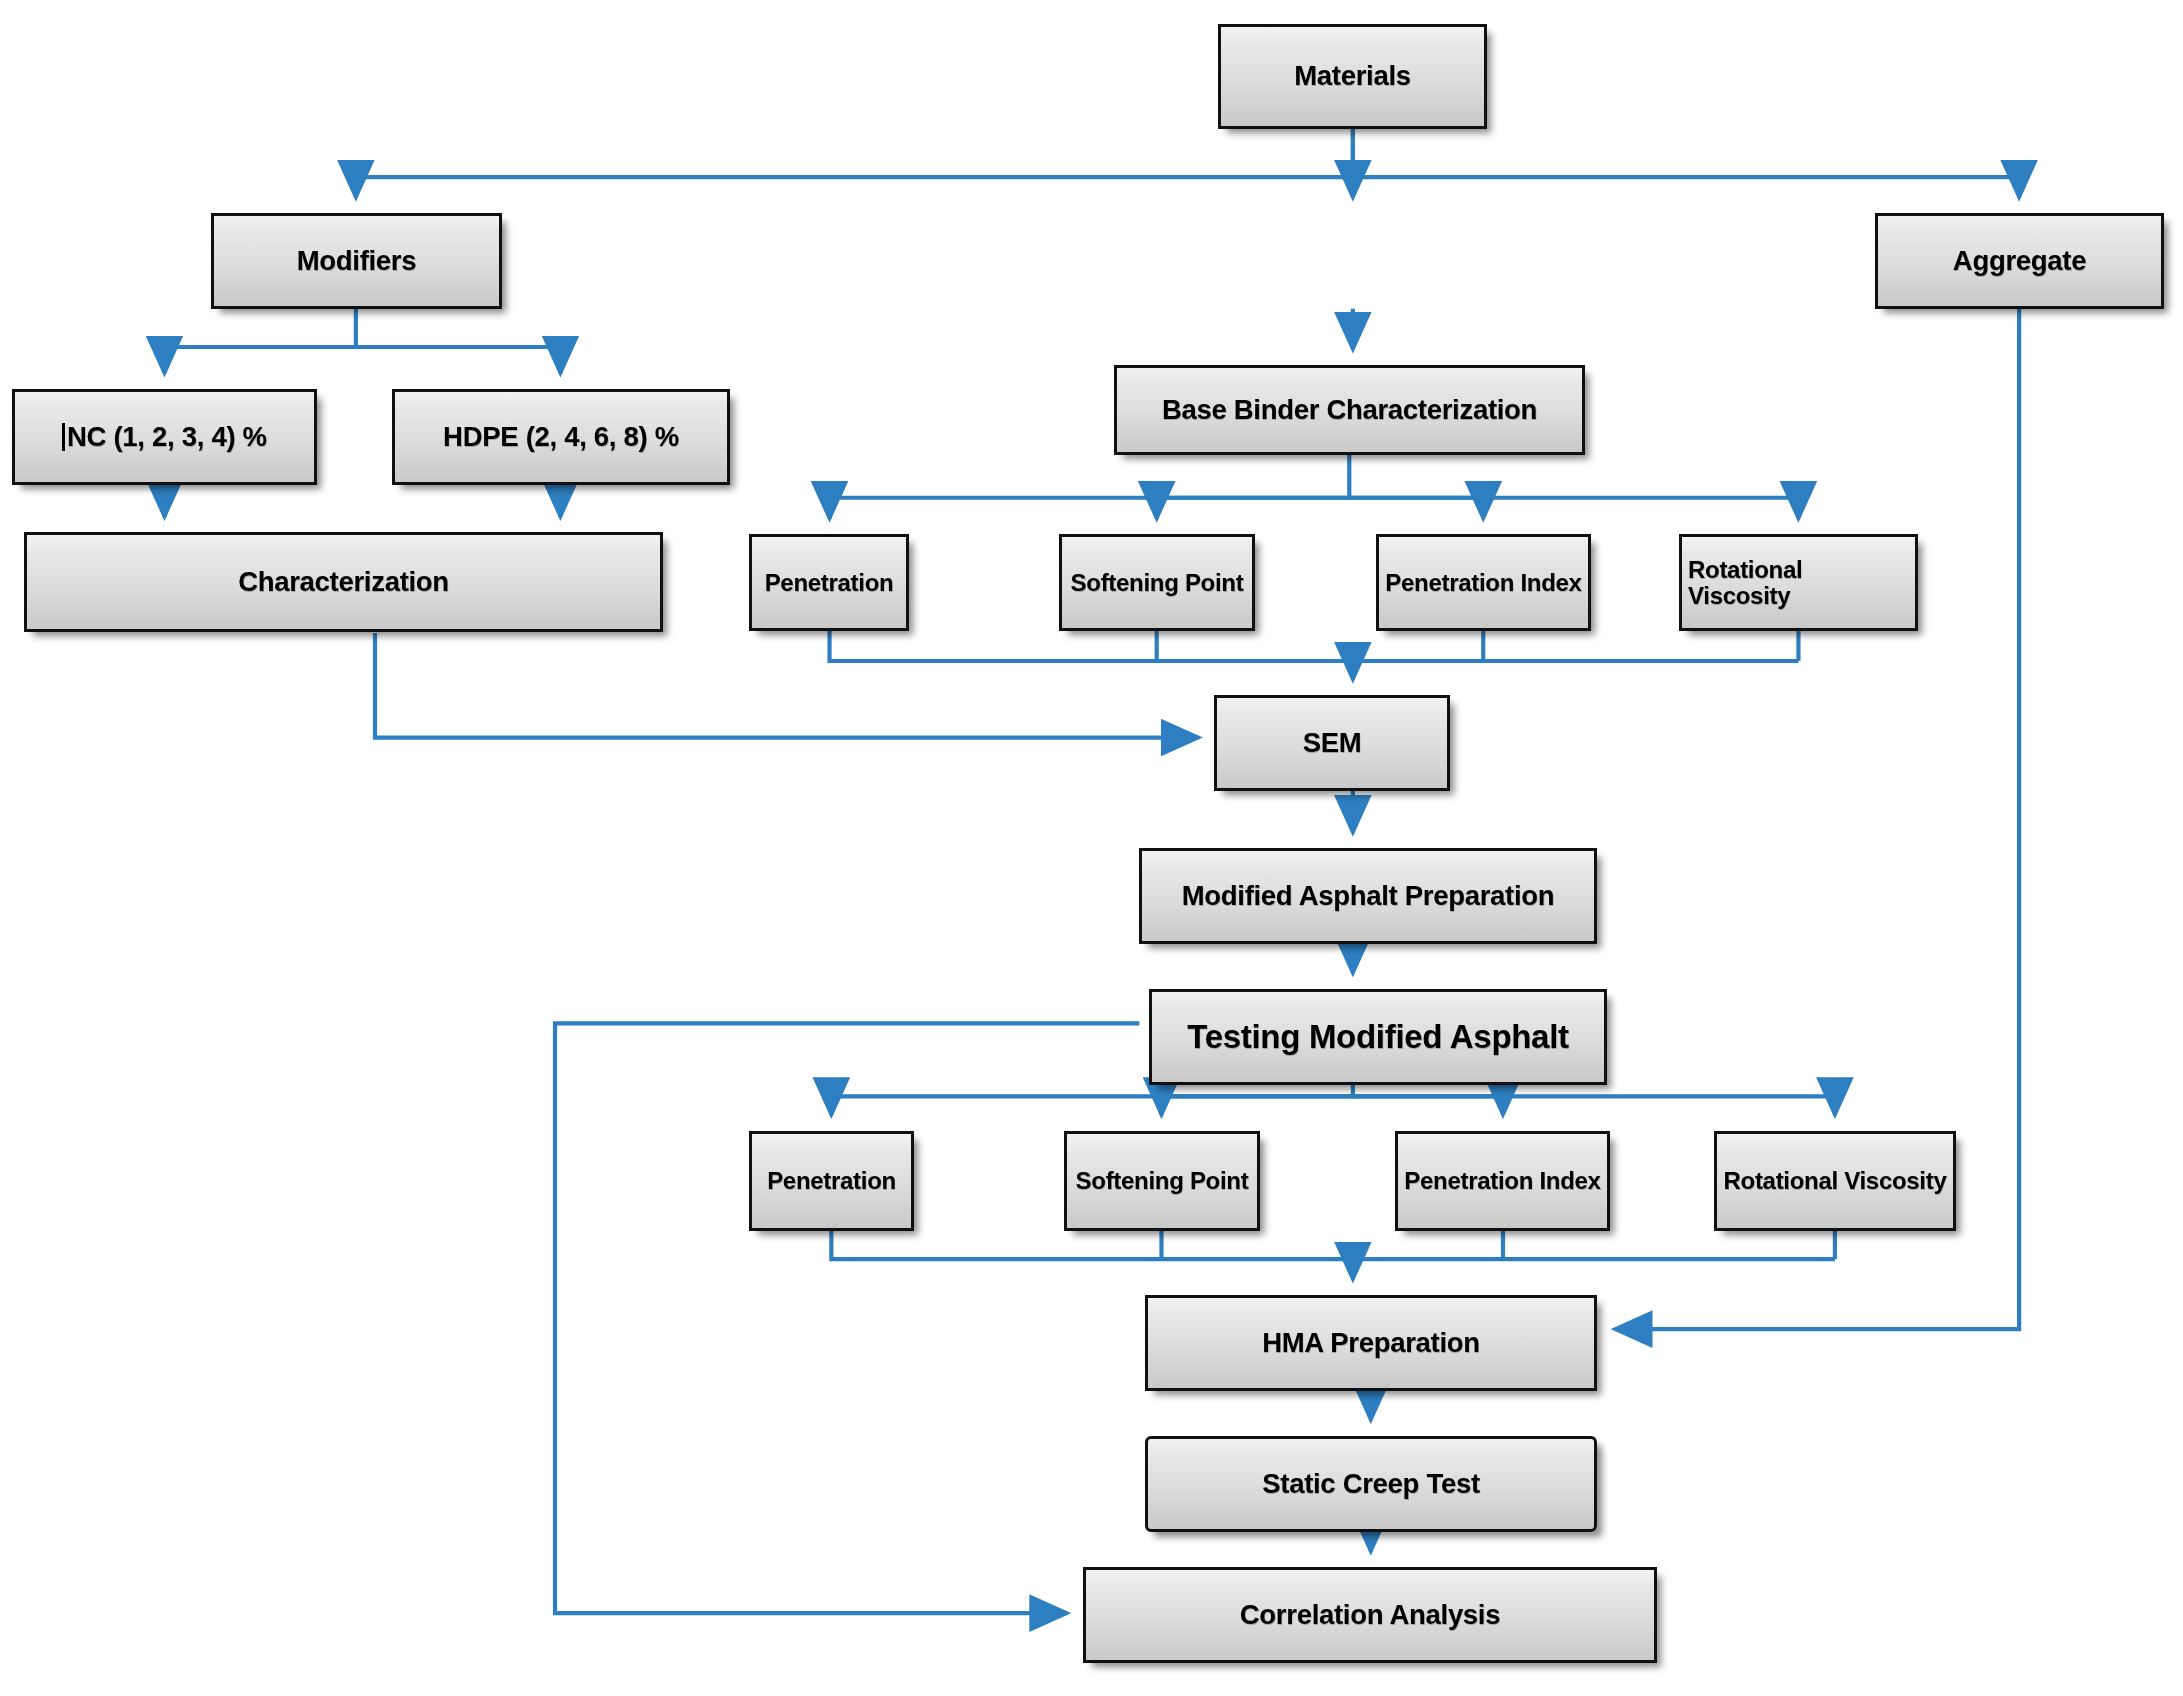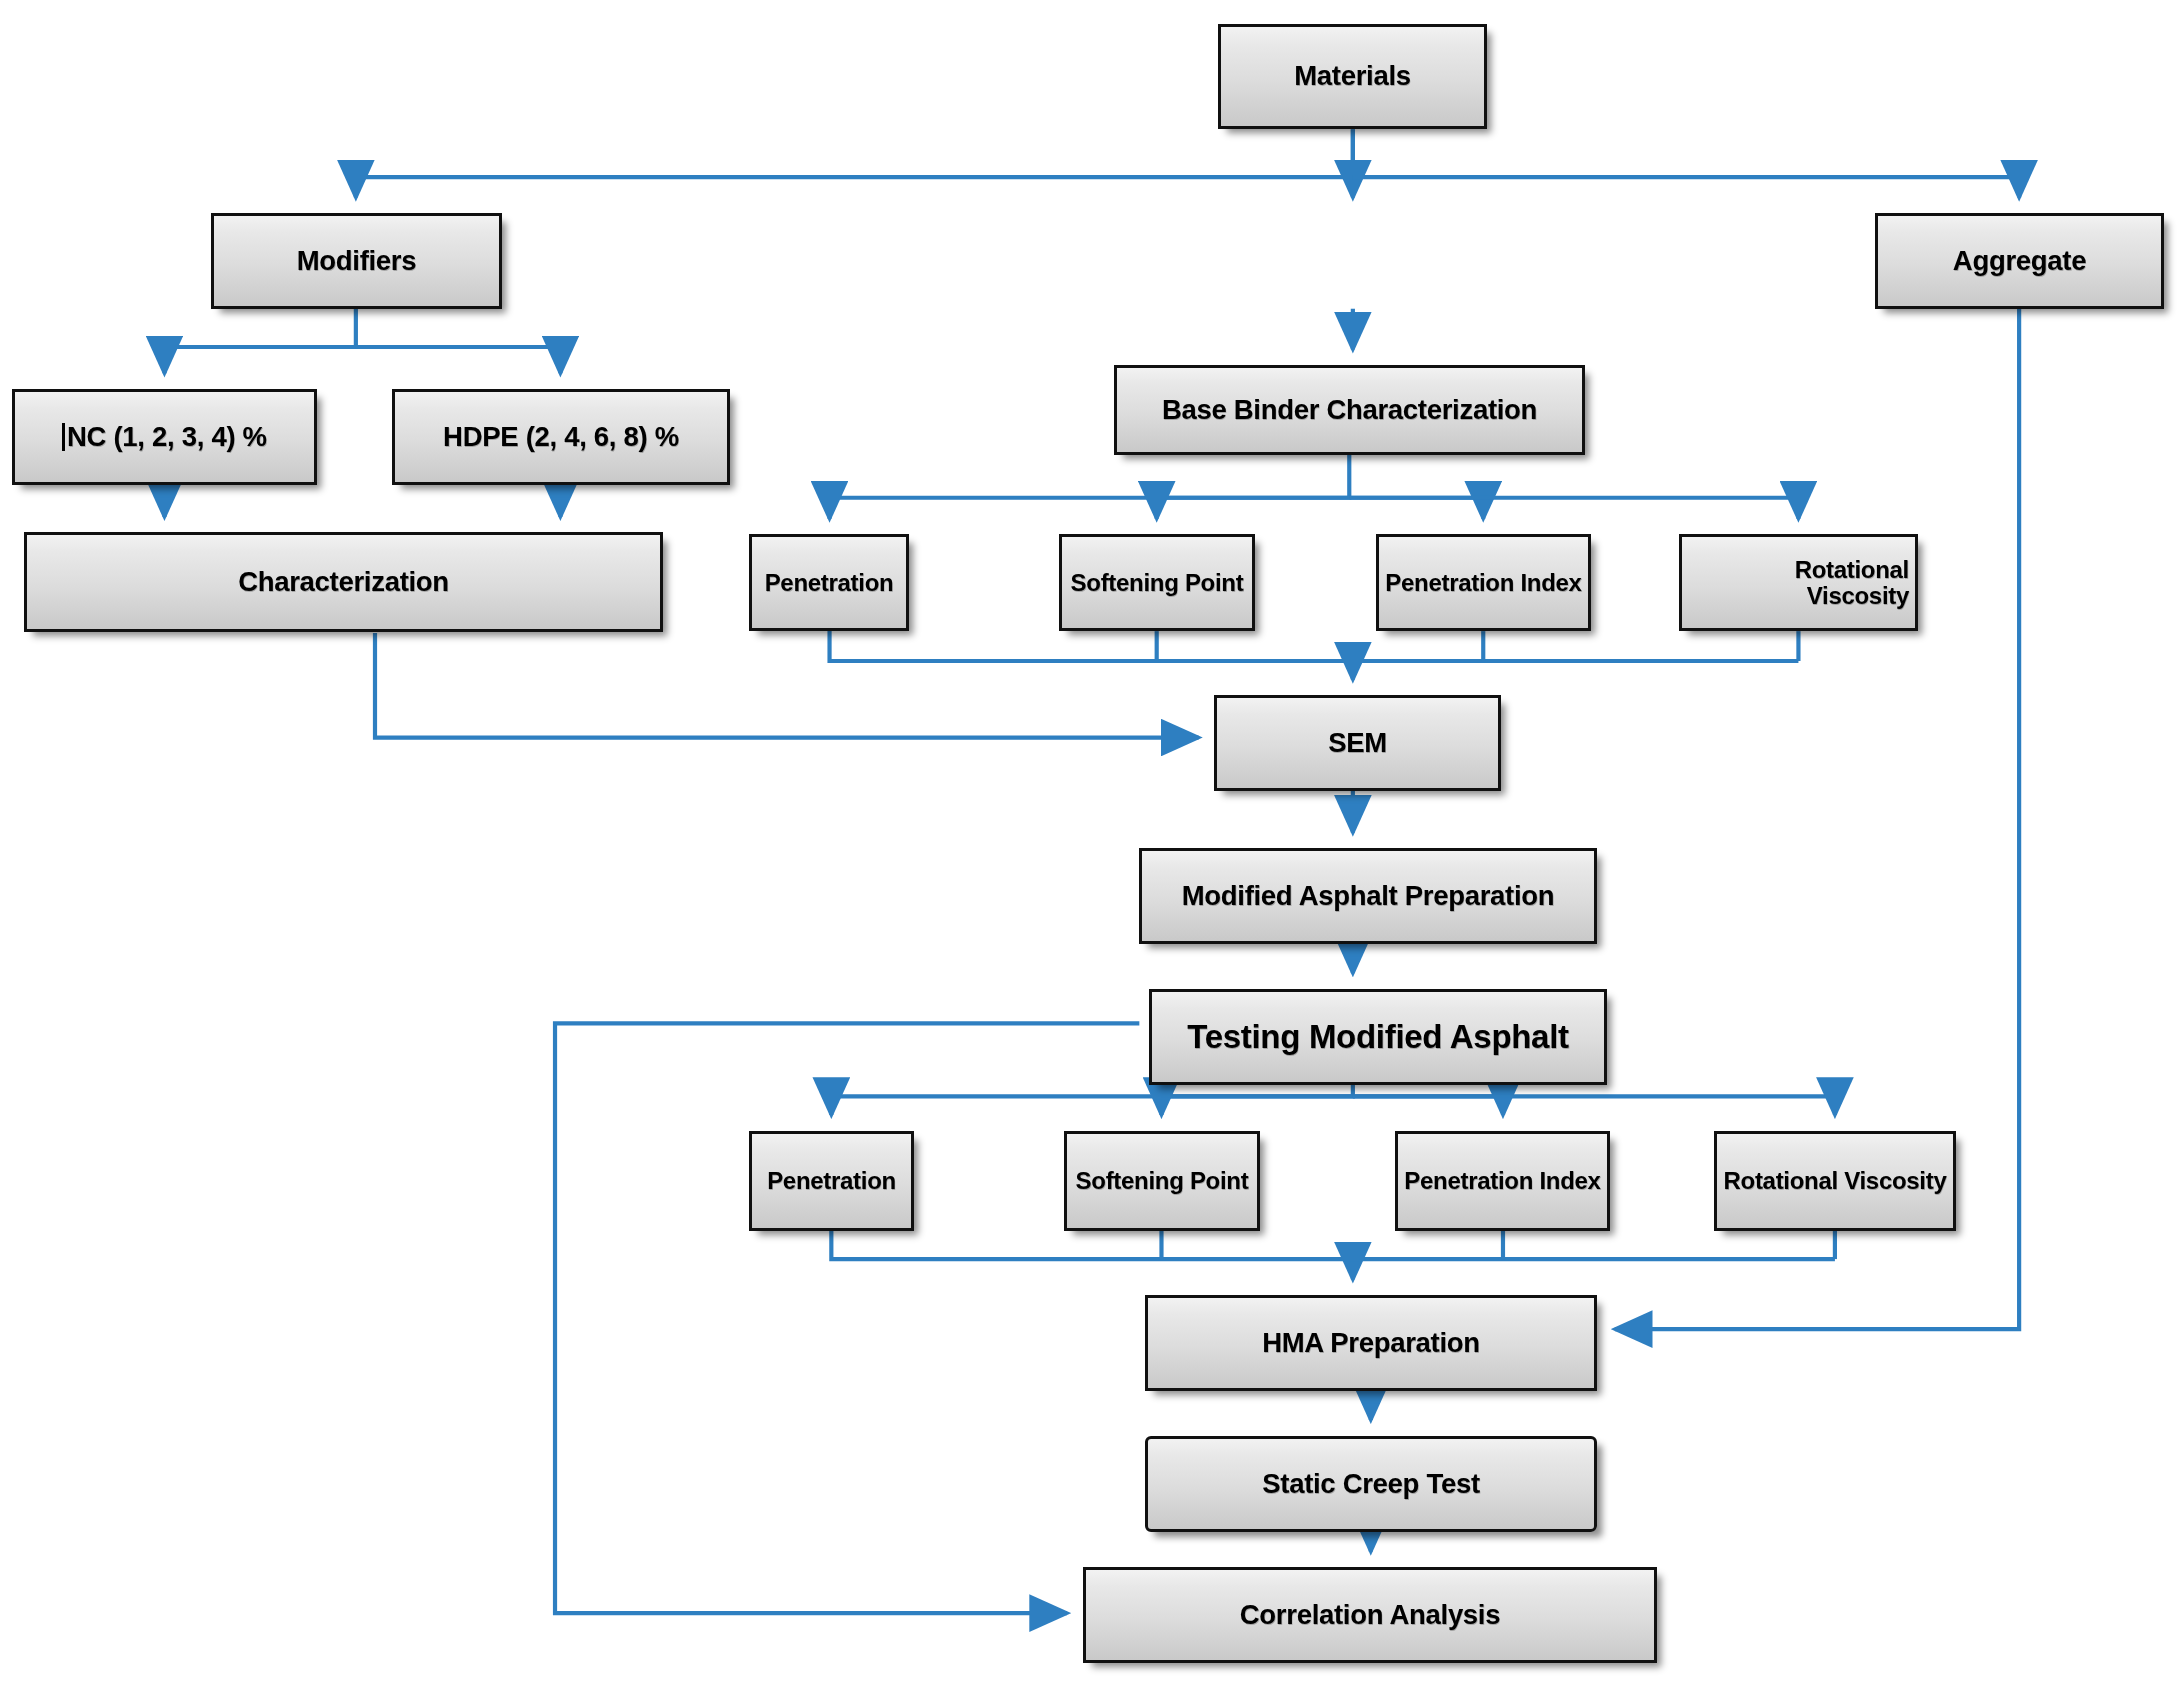--- a/index.html
+++ b/index.html
@@ -7,21 +7,21 @@
   #stage{position:relative;width:2183px;height:1697px;background:#fff;overflow:hidden;}
   svg.edges{position:absolute;left:0;top:0;width:2183px;height:1697px;pointer-events:none;}
 
   .node{
     position:absolute;
     box-sizing:border-box;
     border:3px solid #101010;
     background:linear-gradient(to bottom,#f2f2f2 0%,#e8e8e8 18%,#dcdcdc 55%,#c9c9c9 100%);
     box-shadow:6.6px 6.6px 7.2px -2.4px rgba(0,0,0,0.45);
     display:flex;align-items:center;justify-content:center;
-    text-align:right;
+    text-align:left;
     color:#000;
     font-weight:bold;
     letter-spacing:-0.3px;
     text-shadow:0.6px 0.6px 0 rgba(0,0,0,0.25);
     line-height:1.05;
     padding:0 6px;
   }
   .node span{display:block;}
   .caret{
     display:inline-block;width:2.4px;height:27.5px;background:#000;
@@ -133,21 +133,21 @@
   <div class="node" style="left:1059px;top:534px;width:196px;height:97px;font-size:24px;">
       <span>Softening Point</span>
     </div>
   <div class="node" style="left:1376px;top:534px;width:215px;height:97px;font-size:24px;">
       <span>Penetration Index</span>
     </div>
   <div class="node" style="left:1679px;top:534px;width:239px;height:97px;font-size:24px;">
       <span>Rotational Viscosity</span>
     </div>
 
-  <div class="node" style="left:1214px;top:695px;width:287px;height:96px;font-size:27.5px;">
+  <div class="node" style="left:1214px;top:695px;width:236px;height:96px;font-size:27.5px;">
       <span>SEM</span>
     </div>
   <div class="node" style="left:1139px;top:848px;width:458px;height:96px;font-size:27.5px;">
       <span>Modified Asphalt Preparation</span>
     </div>
   <div class="node" style="left:1149px;top:989px;width:458px;height:96px;font-size:33px;">
       <span>Testing Modified Asphalt</span>
     </div>
 
   <div class="node" style="left:749px;top:1131px;width:165px;height:100px;font-size:24px;">

